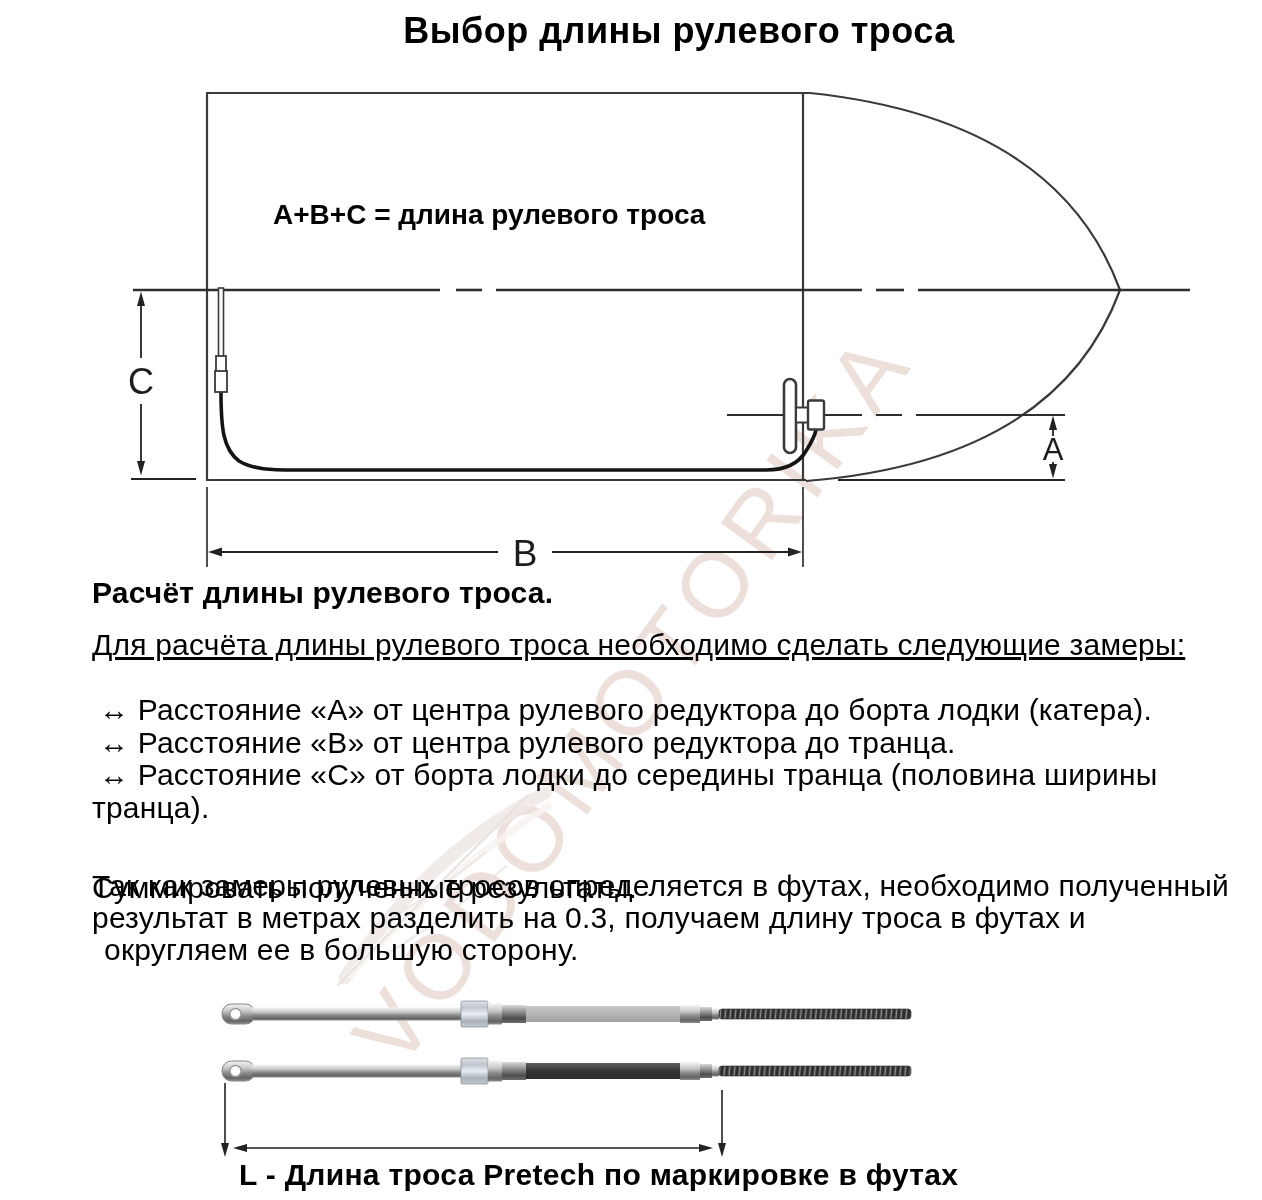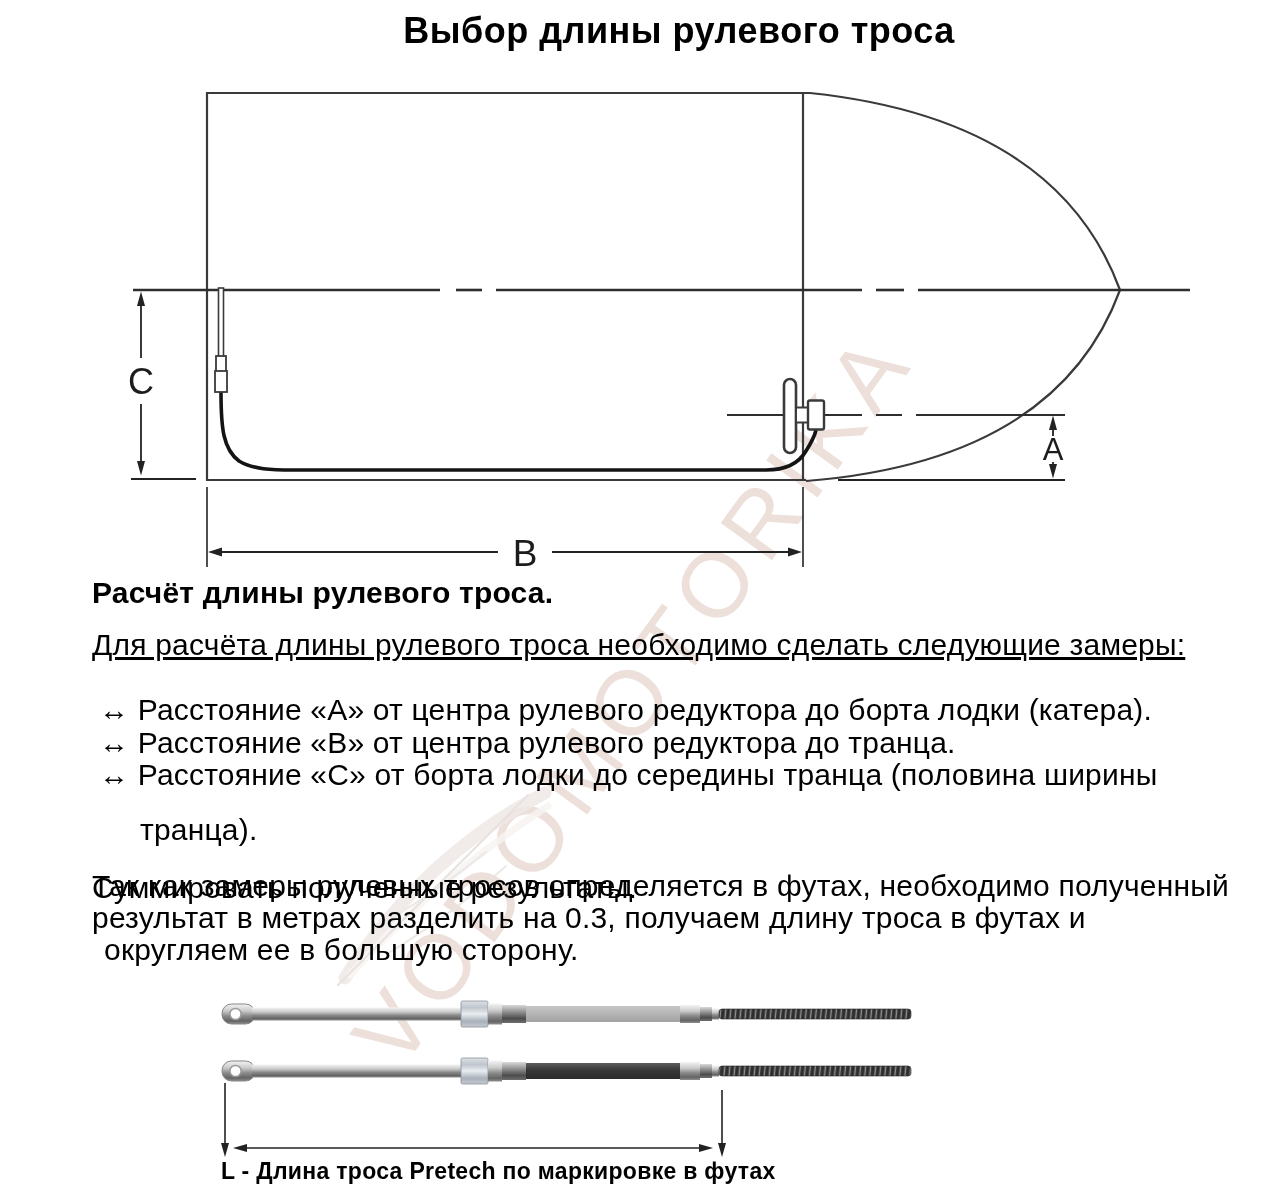--- a/index.html
+++ b/index.html
@@ -11,21 +11,21 @@
   }
   .abs{position:absolute;white-space:nowrap;}
   .page-title{top:10px;left:0;width:1262px;text-align:center;font-size:36px;font-weight:bold;letter-spacing:.5px;padding-left:48px;}
   .formula{top:199px;left:273px;font-size:28px;font-weight:bold;}
   .dim-label{font-size:36px;text-align:center;color:#1c1c1c;}
   .label-c{top:361px;left:120px;width:42px;}
   .label-b{top:533px;left:502px;width:46px;font-size:37px;}
   .label-a{top:432px;left:1036px;width:34px;font-size:31px;}
   .body-line{font-size:30px;letter-spacing:.2px;}
   .bold{font-weight:bold;}
-  .caption{top:1158px;left:221px;font-size:23px;font-weight:bold;letter-spacing:.3px;}
+  .caption{top:1158px;left:239px;font-size:30px;font-weight:bold;letter-spacing:.3px;}
   svg{position:absolute;top:0;left:0;}
 </style>
 </head>
 <body>
 
 <div class="page">
 
   <svg width="1262" height="1200" viewBox="0 0 1262 1200">
     <defs>
       <linearGradient id="gRod" x1="0" y1="0" x2="0" y2="1">
@@ -170,31 +170,32 @@
       <path d="M722,1090 V1148" fill="none"></path>
       <polygon points="722,1157 718,1143 726,1143" stroke="none"></polygon>
       <path d="M243,1148 H703" fill="none"></path>
       <polygon points="233,1148 247,1144 247,1152" stroke="none"></polygon>
       <polygon points="713,1148 699,1144 699,1152" stroke="none"></polygon>
     </g>
   </svg>
 
   <div class="abs page-title">Выбор длины рулевого троса</div>
 
+  <div class="abs formula">A+B+C = длина рулевого троса</div>
   <div class="abs dim-label label-c">C</div>
   <div class="abs dim-label label-b">B</div>
   <div class="abs dim-label label-a">A</div>
 
   <div class="abs body-line bold" style="top:576px;left:92px;">Расчёт длины рулевого троса.</div>
   <div class="abs body-line" style="top:628px;left:92px;text-decoration:underline;">Для расчёта длины рулевого троса необходимо сделать следующие замеры:</div>
 
   <div class="abs body-line" style="top:693px;left:99px;">↔ Расстояние «А» от центра рулевого редуктора до борта лодки (катера).</div>
   <div class="abs body-line" style="top:726px;left:99px;">↔ Расстояние «В» от центра рулевого редуктора до транца.</div>
   <div class="abs body-line" style="top:758px;left:99px;">↔ Расстояние «С» от борта лодки до середины транца (половина ширины</div>
-  <div class="abs body-line" style="top:813px;left:92px;margin-left:48px;">транца).</div>
+  <div class="abs body-line" style="top:791px;left:92px;">транца).</div>
   <div class="abs body-line" style="top:823px;left:92px;margin-top:48px;">Суммировать полученные результаты.</div>
 
   <div class="abs body-line" style="top:869px;left:92px;">Так как замеры рулевых тросов определяется в футах, необходимо полученный</div>
   <div class="abs body-line" style="top:901px;left:92px;">результат в метрах разделить на 0.3, получаем длину троса в футах и</div>
   <div class="abs body-line" style="top:933px;left:104px;">округляем ее в большую сторону.</div>
 
   <div class="abs caption">L - Длина троса Pretech по маркировке в футах</div>
 
 </div>
 

